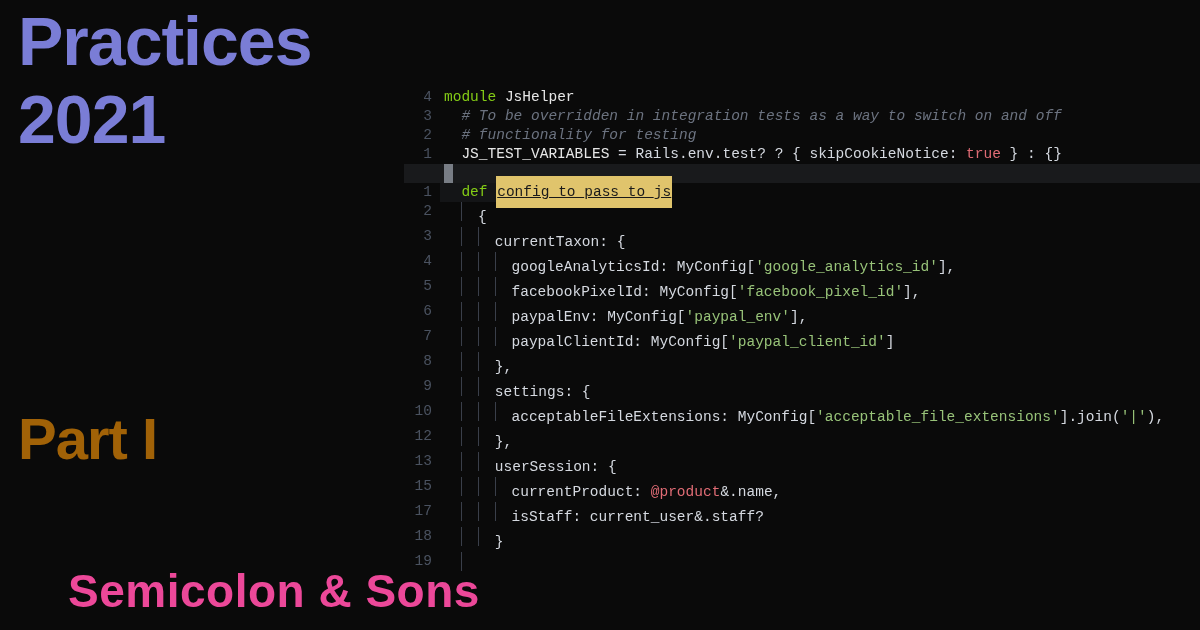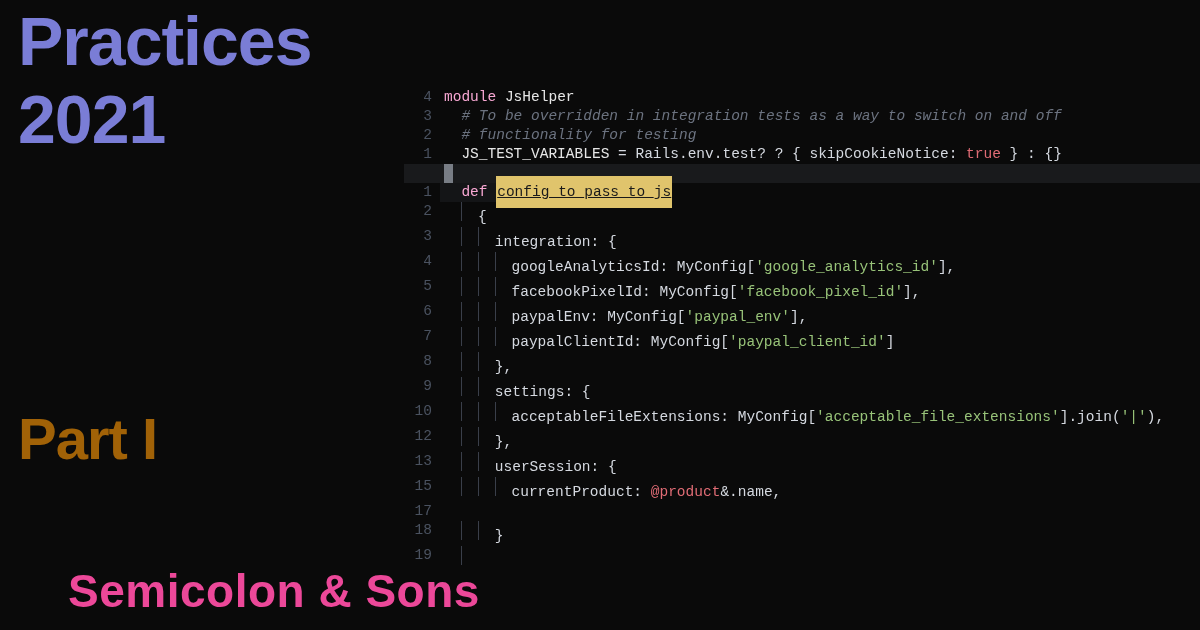--- a/index.html
+++ b/index.html
@@ -55,21 +55,21 @@
   }
   .gutter {
     width: 40px;
     text-align: right;
     color: #4a5260;
     padding-right: 12px;
     flex-shrink: 0;
     user-select: none;
   }
   .code { color: #d5d9e0; position: relative; }
-  .kw { color: #f9a8d4; }
+  .kw { color: #84cc16; }
   .const { color: #e6e6e6; }
   .hlname {
     background: #e0c46c;
     color: #1a1a1a;
     text-decoration: underline;
     padding: 8px 1px;
   }
   .comment { color: #6c7380; font-style: italic; }
   .string { color: #98c379; }
   .sym { color: #d5d9e0; }
@@ -152,21 +152,21 @@
     <span class="code hl-line">  <span class="kw">def</span> <span class="hlname">config_to_pass_to_js</span></span>
   </div>
 
   <div class="line">
     <span class="gutter">2</span>
     <span class="code">  <span class="guide"></span> <span>{</span></span>
   </div>
 
   <div class="line">
     <span class="gutter">3</span>
-    <span class="code">  <span class="guide"></span> <span class="guide"></span> <span class="sym">integration:</span><span> {</span></span>
+    <span class="code">  <span class="guide"></span> <span class="guide"></span> <span class="sym">currentTaxon:</span><span> {</span></span>
   </div>
 
   <div class="line">
     <span class="gutter">4</span>
     <span class="code">  <span class="guide"></span> <span class="guide"></span> <span class="guide"></span> <span class="sym">googleAnalyticsId:</span><span> MyConfig[</span><span class="string">'google_analytics_id'</span><span>],</span></span>
   </div>
 
   <div class="line">
     <span class="gutter">5</span>
     <span class="code">  <span class="guide"></span> <span class="guide"></span> <span class="guide"></span> <span class="sym">facebookPixelId:</span><span> MyConfig[</span><span class="string">'facebook_pixel_id'</span><span>],</span></span>
@@ -210,20 +210,21 @@
 
 
   <div class="line">
     <span class="gutter">15</span>
     <span class="code">  <span class="guide"></span> <span class="guide"></span> <span class="guide"></span> <span class="sym">currentProduct:</span> <span class="ivar">@product</span><span>&amp;.name,</span></span>
   </div>
 
 
   <div class="line">
     <span class="gutter">17</span>
+    <span class="code">  <span class="guide"></span> <span class="guide"></span> <span class="guide"></span> <span class="sym">isStaff:</span><span> current_user&amp;.staff?</span></span>
   </div>
 
   <div class="line">
     <span class="gutter">18</span>
     <span class="code">  <span class="guide"></span> <span class="guide"></span> <span>}</span></span>
   </div>
 
   <div class="line">
     <span class="gutter">19</span>
     <span class="code">  <span class="guide"></span> </span>

